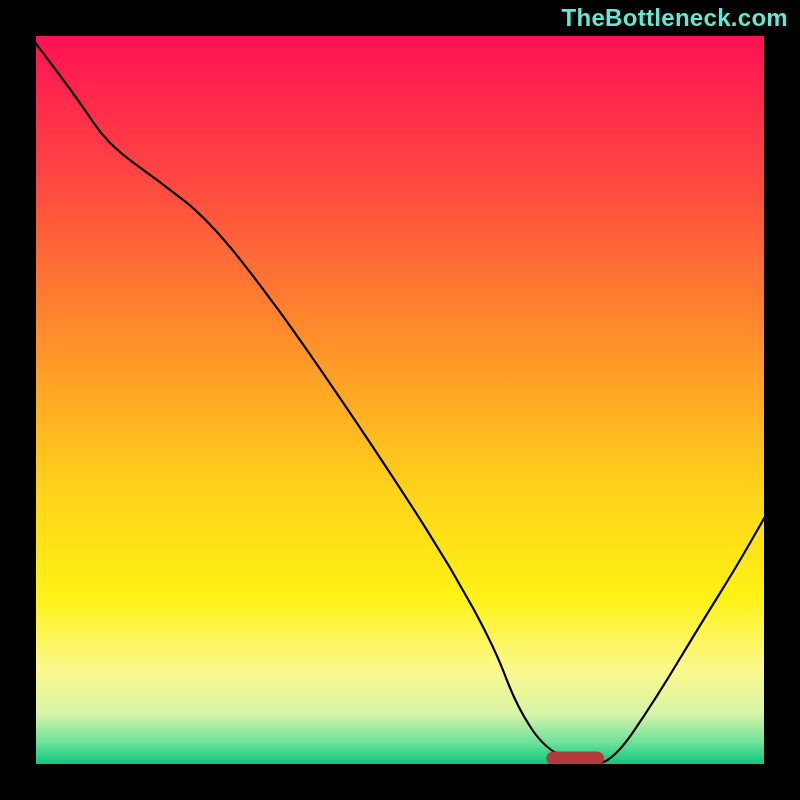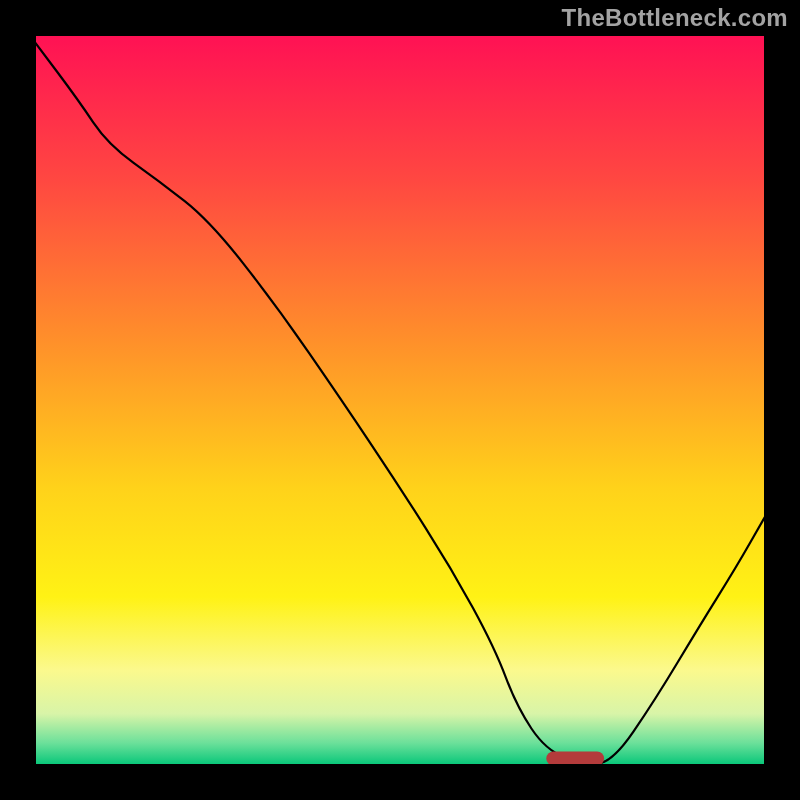--- a/index.html
+++ b/index.html
@@ -15,21 +15,21 @@
     width: 800px;
     height: 800px;
   }
   .watermark {
     position: absolute;
     top: 4px;
     right: 12px;
     font-family: Arial, Helvetica, sans-serif;
     font-size: 24px;
     font-weight: bold;
-    color: #a3a3a3;
+    color: #5eead4;
     letter-spacing: 0.3px;
     z-index: 4;
     pointer-events: none;
   }
   svg.plot {
     position: absolute;
     left: 0;
     top: 0;
     width: 800px;
     height: 800px;

